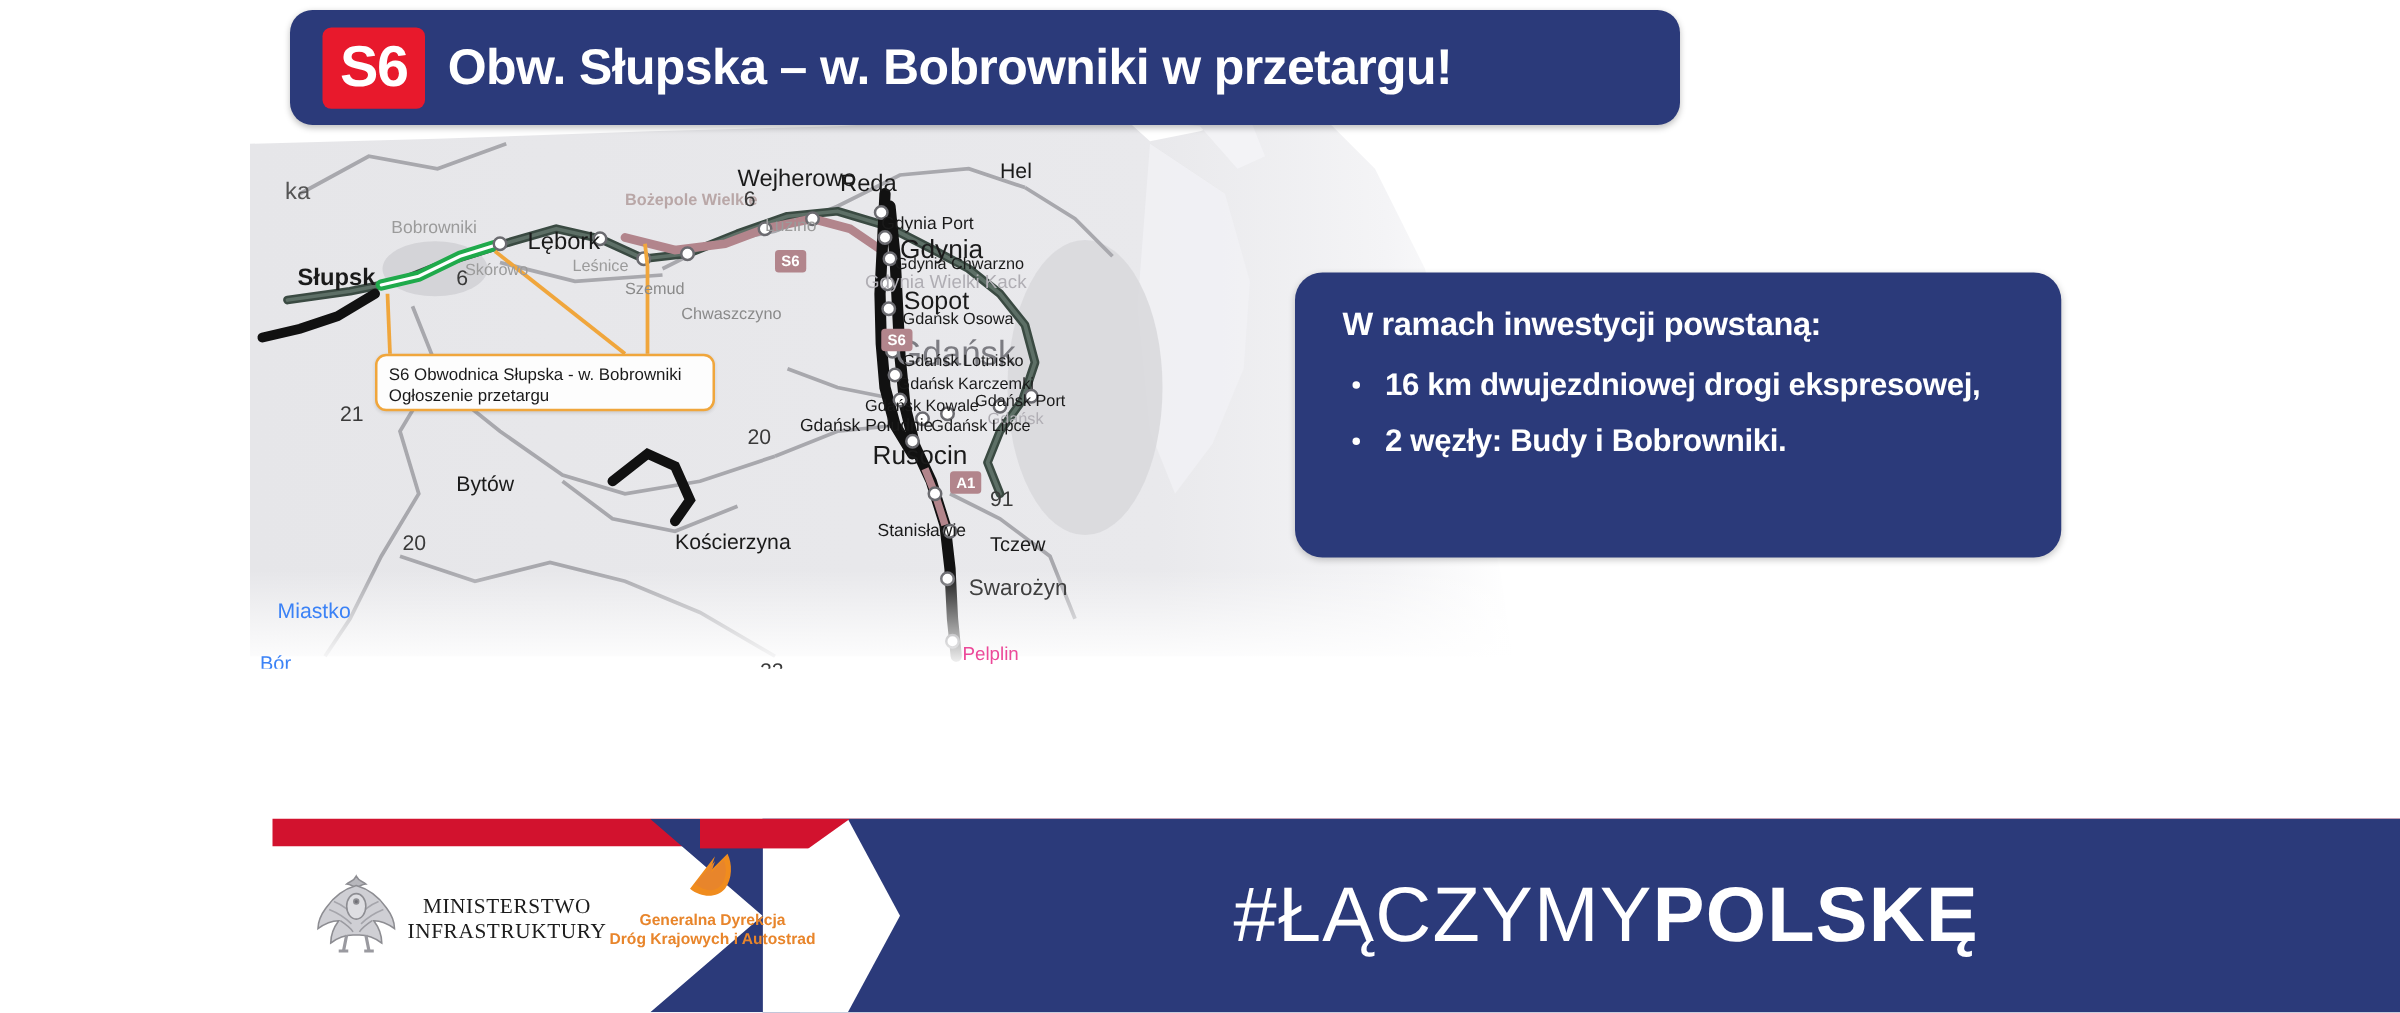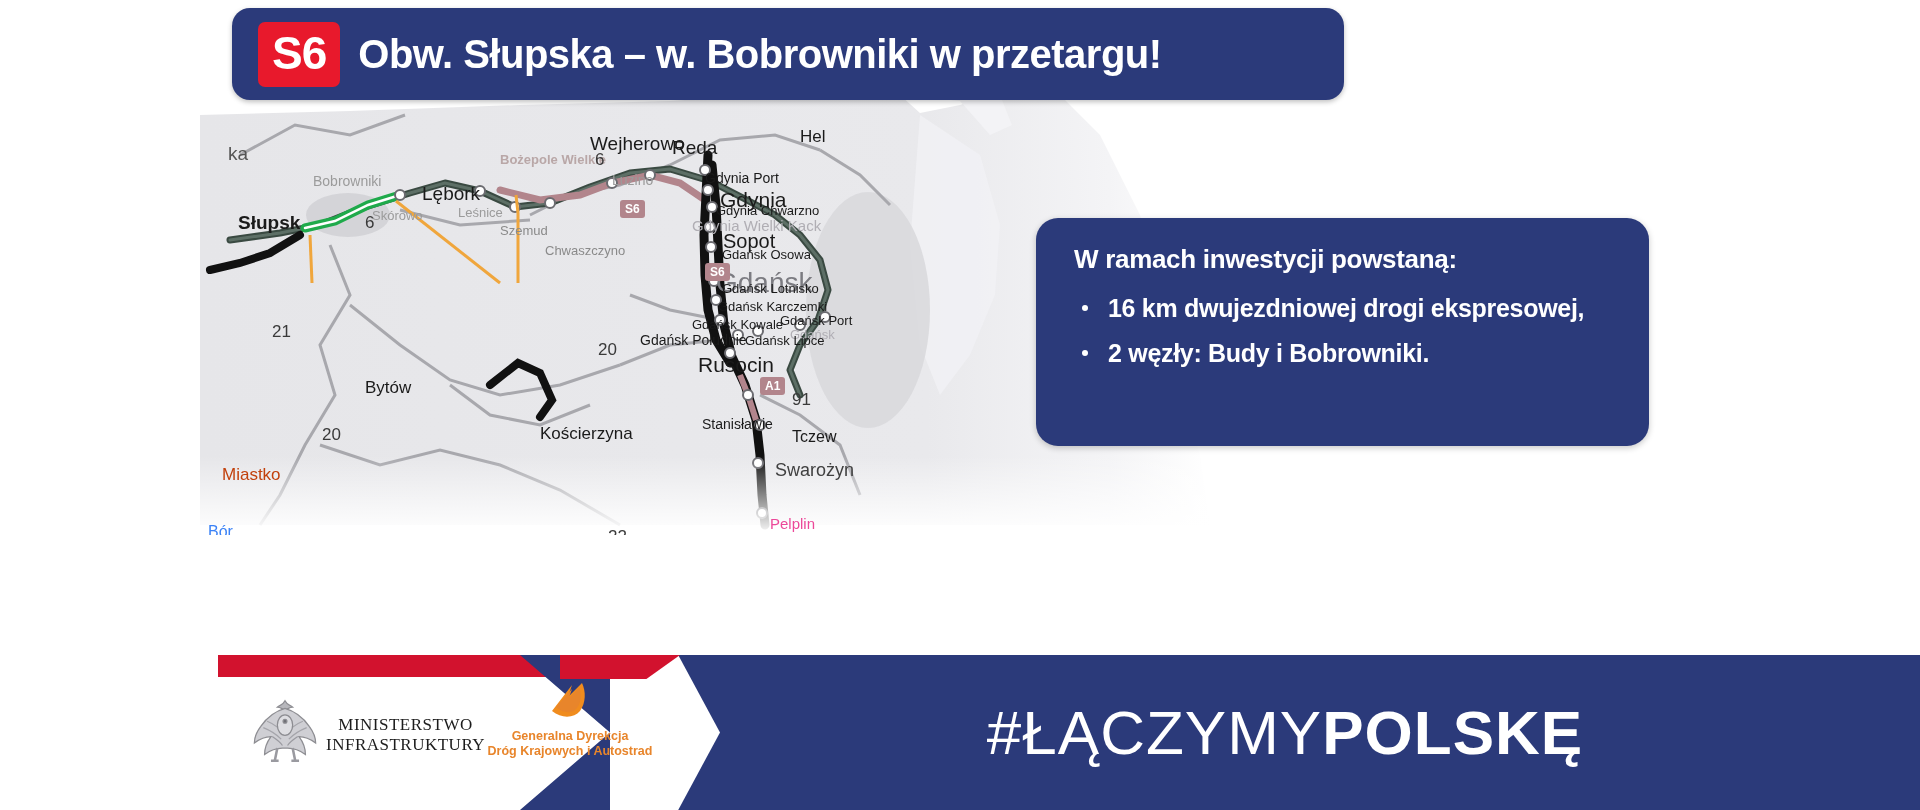--- a/index.html
+++ b/index.html
@@ -265,40 +265,44 @@
         <div class="mlabel" style="position: absolute; left: 590px; top: 232px; font-size: 13px; color: rgb(176, 174, 180); font-weight: normal; white-space: nowrap;">Gdańsk</div>
         <div class="mlabel" style="position: absolute; left: 440px; top: 237px; font-size: 14px; color: rgb(26, 26, 26); font-weight: normal; white-space: nowrap;">Gdańsk Południe</div>
         <div class="mlabel" style="position: absolute; left: 545px; top: 238px; font-size: 13px; color: rgb(26, 26, 26); font-weight: normal; white-space: nowrap;">Gdańsk Lipce</div>
         <div class="mlabel" style="position: absolute; left: 498px; top: 258px; font-size: 21px; color: rgb(26, 26, 26); font-weight: normal; white-space: nowrap;">Rusocin</div>
         <div class="mlabel" style="position: absolute; left: 502px; top: 321px; font-size: 14px; color: rgb(26, 26, 26); font-weight: normal; white-space: nowrap;">Stanisławie</div>
         <div class="mlabel" style="position: absolute; left: 592px; top: 333px; font-size: 16px; color: rgb(26, 26, 26); font-weight: normal; white-space: nowrap;">Tczew</div>
         <div class="mlabel" style="position: absolute; left: 575px; top: 365px; font-size: 18px; color: #404040; font-weight: normal; white-space: nowrap;">Swarożyn</div>
         <div class="mlabel" style="position: absolute; left: 570px; top: 420px; font-size: 15px; color: #ec4899; font-weight: normal; white-space: nowrap;">Pelplin</div>
         <div class="mlabel" style="position: absolute; left: 165px; top: 283px; font-size: 17px; color: rgb(26, 26, 26); font-weight: normal; white-space: nowrap;">Bytów</div>
         <div class="mlabel" style="position: absolute; left: 340px; top: 329px; font-size: 17px; color: rgb(26, 26, 26); font-weight: normal; white-space: nowrap;">Kościerzyna</div>
-        <div class="mlabel" style="position: absolute; left: 22px; top: 370px; font-size: 17px; color: #c2410c; font-weight: normal; white-space: nowrap;">Miastko</div>
+        <div class="mlabel" style="position: absolute; left: 22px; top: 384px; font-size: 17px; color: #3b82f6; font-weight: normal; white-space: nowrap;">Miastko</div>
         <div class="mlabel" style="position: absolute; left: 8px; top: 428px; font-size: 16px; color: #3b82f6; font-weight: normal; white-space: nowrap;">Bór</div>
         <div class="mlabel" style="position: absolute; left: 165px; top: 118px; font-size: 17px; color: rgb(58, 58, 58); white-space: nowrap;">6</div>
         <div class="mlabel" style="position: absolute; left: 395px; top: 55px; font-size: 17px; color: rgb(58, 58, 58); white-space: nowrap;">6</div>
         <div class="mlabel" style="position: absolute; left: 72px; top: 227px; font-size: 17px; color: rgb(58, 58, 58); white-space: nowrap;">21</div>
         <div class="mlabel" style="position: absolute; left: 398px; top: 245px; font-size: 17px; color: rgb(58, 58, 58); white-space: nowrap;">20</div>
         <div class="mlabel" style="position: absolute; left: 122px; top: 330px; font-size: 17px; color: rgb(58, 58, 58); white-space: nowrap;">20</div>
         <div class="mlabel" style="position: absolute; left: 592px; top: 295px; font-size: 17px; color: rgb(58, 58, 58); white-space: nowrap;">91</div>
         <div class="mlabel" style="position: absolute; left: 408px; top: 432px; font-size: 17px; color: rgb(58, 58, 58); white-space: nowrap;">22</div>
         <div class="mlabel" style="position: absolute; left: 420px; top: 105px; background: rgb(178, 133, 140); color: rgb(255, 255, 255); font-size: 12px; font-weight: bold; padding: 2px 5px; border-radius: 3px; white-space: nowrap;">S6</div>
         <div class="mlabel" style="position: absolute; left: 505px; top: 168px; background: rgb(178, 133, 140); color: rgb(255, 255, 255); font-size: 12px; font-weight: bold; padding: 2px 5px; border-radius: 3px; white-space: nowrap;">S6</div>
         <div class="mlabel" style="position: absolute; left: 560px; top: 282px; background: rgb(178, 133, 140); color: rgb(255, 255, 255); font-size: 12px; font-weight: bold; padding: 2px 5px; border-radius: 3px; white-space: nowrap;">A1</div>
       </div>
   </div>
 
   <div class="header-banner">
     <div class="shield-s6">S6</div>
     <div class="header-title">Obw. Słupska – w. Bobrowniki w przetargu!</div>
   </div>
 
+  <div class="callout">
+    <div>S6 Obwodnica Słupska - w. Bobrowniki</div>
+    <div>Ogłoszenie przetargu</div>
+  </div>
 
   <div class="info-panel">
     <div class="info-head">W ramach inwestycji powstaną:</div>
     <ul class="info-list" id="info-bullets">
         <li><span class="dot"></span><span>16 km dwujezdniowej drogi ekspresowej,</span></li>
         <li><span class="dot"></span><span>2 węzły: Budy i Bobrowniki.</span></li>
       </ul>
   </div>
 
   <div class="footer">

